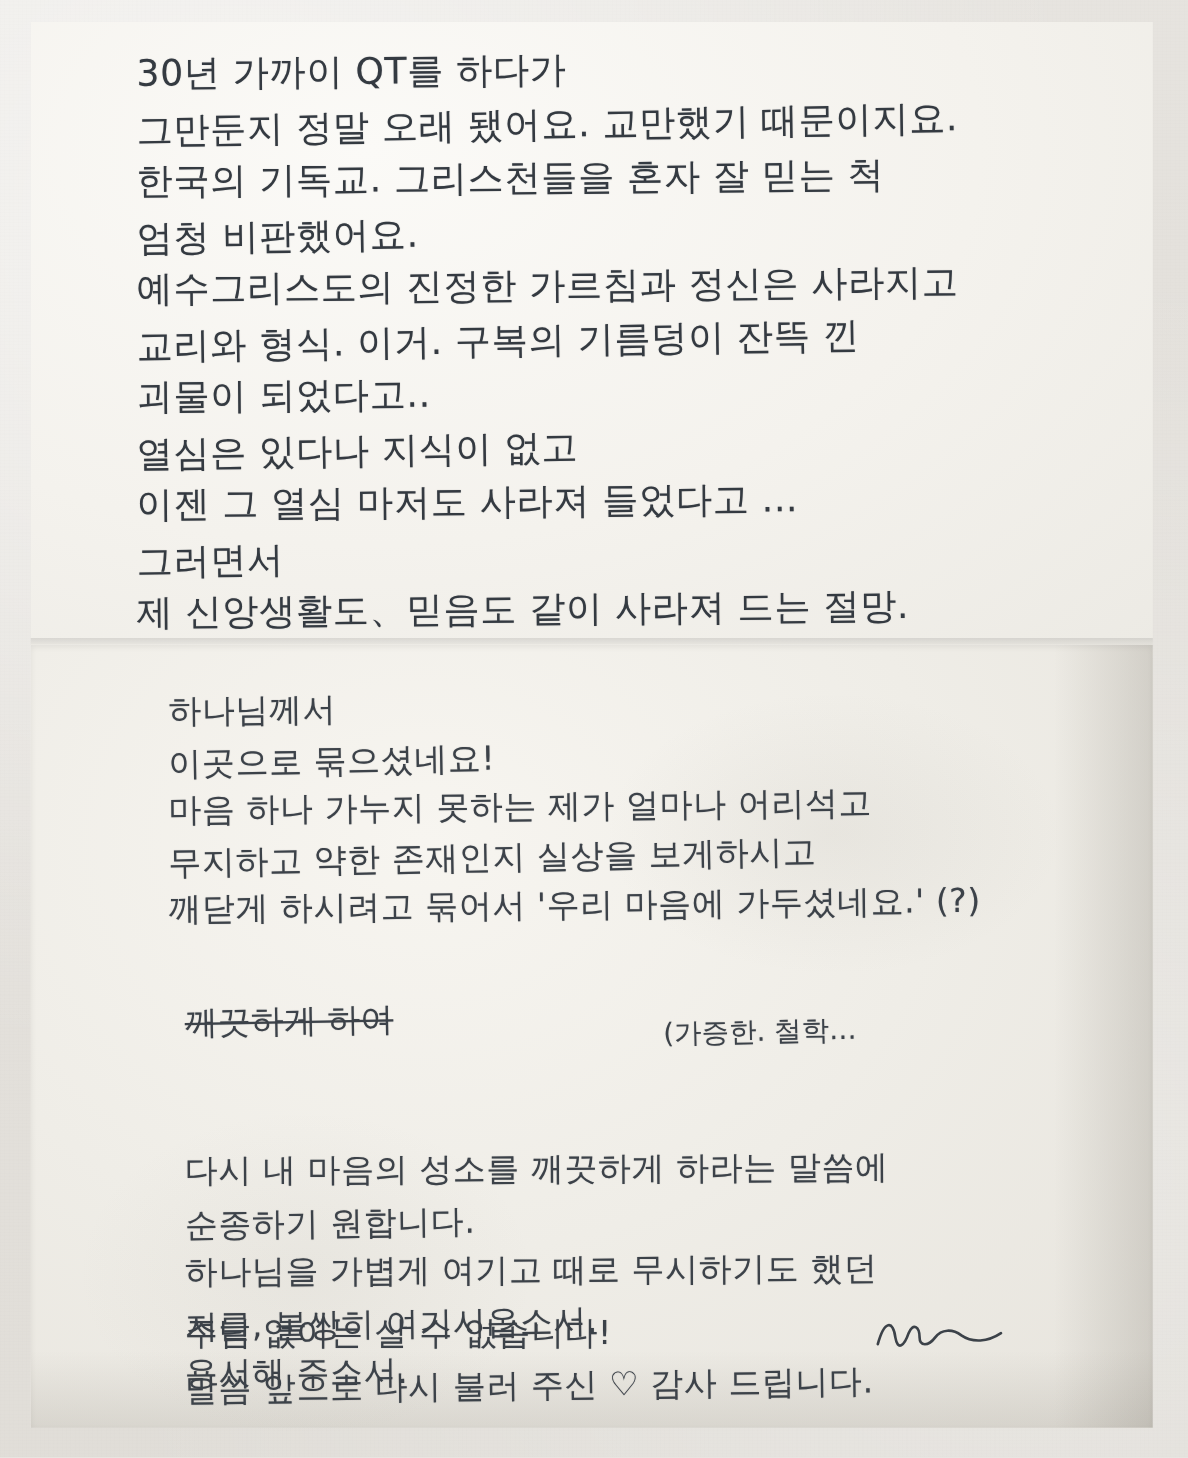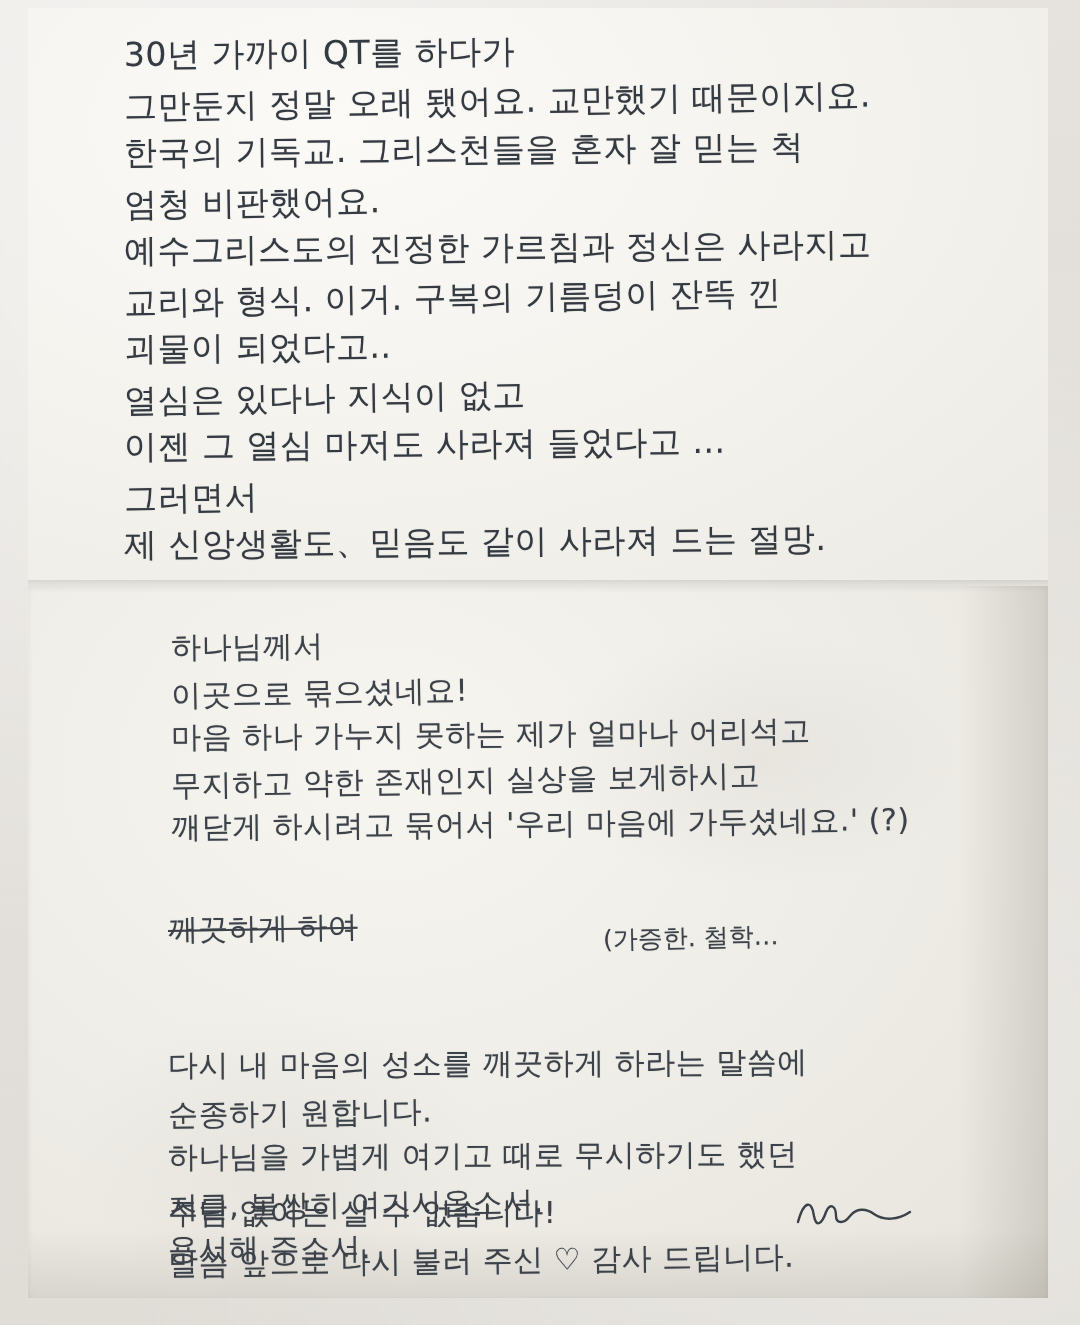--- a/index.html
+++ b/index.html
@@ -48,21 +48,21 @@
   .page {
     position: absolute;
     left: 0;
     width: 1020px;
     box-sizing: border-box;
     background:
       radial-gradient(ellipse at 30% 20%, #fbfaf7 0%, #f4f2ed 55%, #eceae4 100%);
     overflow: hidden;
   }
   .page.top {
-    top: 0;
+    top: 12px;
     height: 578px;
     box-shadow: 0 1px 0 rgba(0,0,0,0.06);
   }
   .page.bottom {
     top: 578px;
     height: 712px;
     background:
       radial-gradient(ellipse at 35% 25%, #f7f5f0 0%, #efedE7 50%, #e7e4dd 100%);
     box-shadow: inset 0 2px 6px rgba(0,0,0,0.07);
   }
@@ -120,21 +120,21 @@
 
   .top-block {
     left: 96px;
     top: 18px;
     width: 900px;
   }
   .top-block .line:nth-child(odd)  { transform: rotate(-0.5deg); }
   .top-block .line:nth-child(even) { transform: rotate(-0.9deg); }
 
   .bottom-block-a {
-    left: 143px;
+    left: 125px;
     top: 612px;
     width: 880px;
   }
   .bottom-block-a .line { font-size: 30px; line-height: 45px; }
   .bottom-block-a .line:nth-child(odd)  { transform: rotate(-0.6deg); }
   .bottom-block-a .line:nth-child(even) { transform: rotate(-1.0deg); }
 
   .bottom-block-b {
     left: 140px;
     top: 812px;

